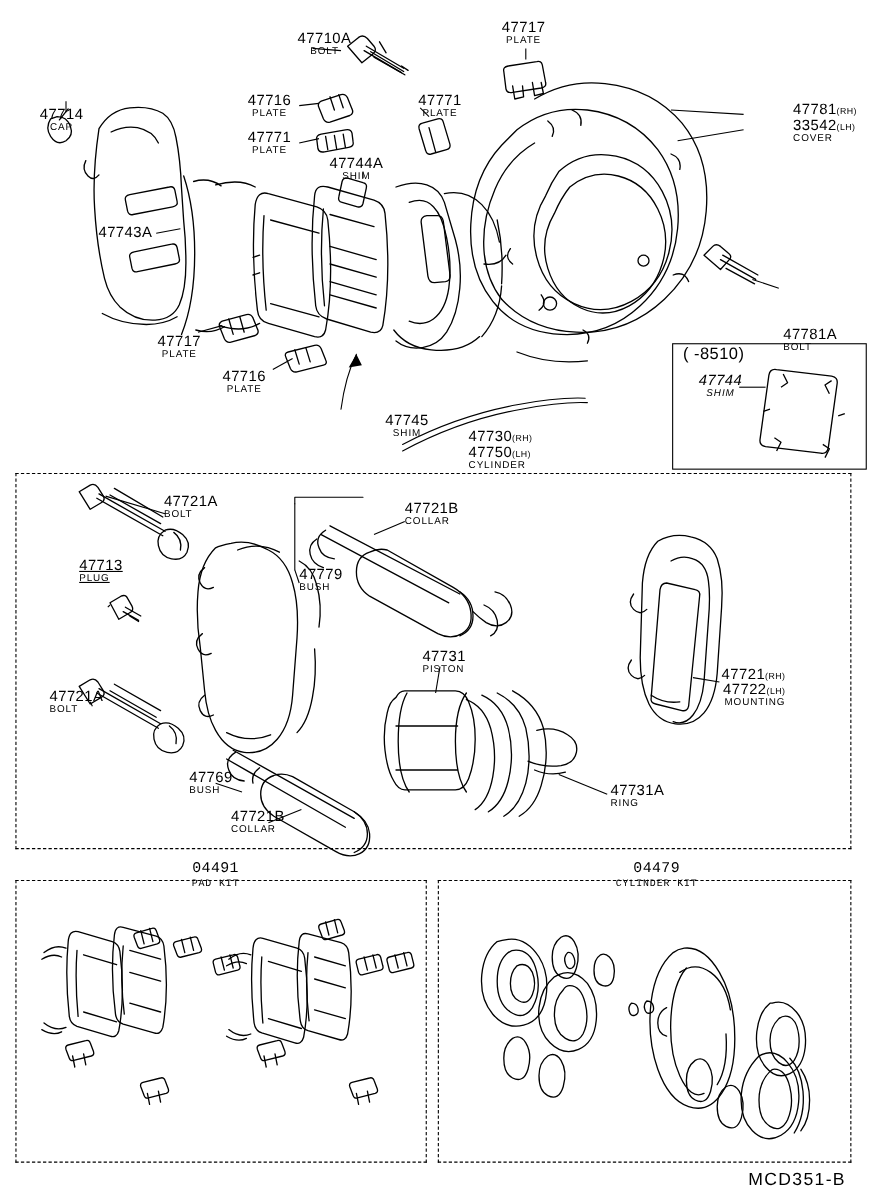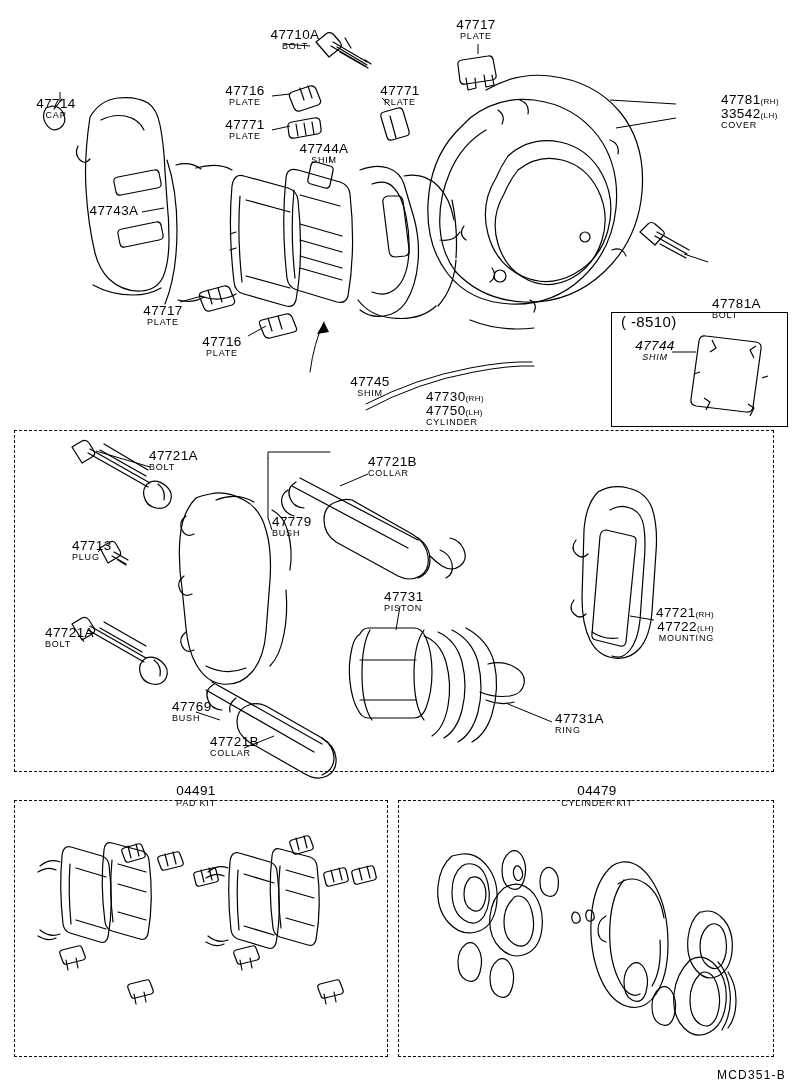--- a/index.html
+++ b/index.html
@@ -5,24 +5,24 @@
   html,body{margin:0;padding:0;background:#ffffff;}
   body{width:800px;height:1090px;position:relative;font-family:"Liberation Sans",sans-serif;color:#000;overflow:hidden;}
   #sheet{position:absolute;left:0;top:0;width:800px;height:1090px;}
   svg.art{position:absolute;left:0;top:0;width:800px;height:1090px;overflow:visible;}
   .lbl{position:absolute;white-space:nowrap;line-height:1.02;}
   .pn{font-size:13.5px;letter-spacing:0.4px;}
   .sub{font-size:9px;letter-spacing:0.8px;}
   .sup{font-size:8px;}
   .ctr{text-align:center;transform:translateX(-50%);}
   .lft{text-align:left;}
-  .footer{position:absolute;right:14px;bottom:8px;font-size:12px;letter-spacing:1.2px;margin-top:25px;}
+  .footer{position:absolute;right:31px;bottom:8px;font-size:16px;letter-spacing:1.2px;margin-top:25px;}
   .dashbox{position:absolute;border:1.6px dashed #000;}
   .solidbox{position:absolute;border:1.4px solid #000;}
-  .kittitle{position:absolute;text-align:center;transform:translateX(-50%);}
+  .kittitle{position:absolute;text-align:center;transform:translateX(-50%);font-family:Liberation Mono, monospace;}
 </style>
 </head>
 <body>
 
 <div id="sheet">
 
   <svg class="art" viewBox="0 0 800 1090">
     <g fill="none" stroke="#000" stroke-width="1.2" stroke-linejoin="round" stroke-linecap="round">
 
       <path d="M46 108 q-5 8 0 16 q6 9 14 4 q7 -5 4 -13 q-3 -9 -12 -9 z"></path>
@@ -327,21 +327,21 @@
   </div>
 
   <div class="lbl lft" style="left:149px;top:449px;">
     <div class="pn">47721A</div>
     <div class="sub">BOLT</div>
   </div>
   <div class="lbl lft" style="left:368px;top:455px;">
     <div class="pn">47721B</div>
     <div class="sub">COLLAR</div>
   </div>
-  <div class="lbl lft" style="left:72px;top:539px;">
+  <div class="lbl lft" style="left:72px;top:507px;text-decoration:underline;">
     <div class="pn">47713</div>
     <div class="sub">PLUG</div>
   </div>
   <div class="lbl lft" style="left:272px;top:515px;">
     <div class="pn">47779</div>
     <div class="sub">BUSH</div>
   </div>
   <div class="lbl lft" style="left:384px;top:590px;">
     <div class="pn">47731</div>
     <div class="sub">PISTON</div>

